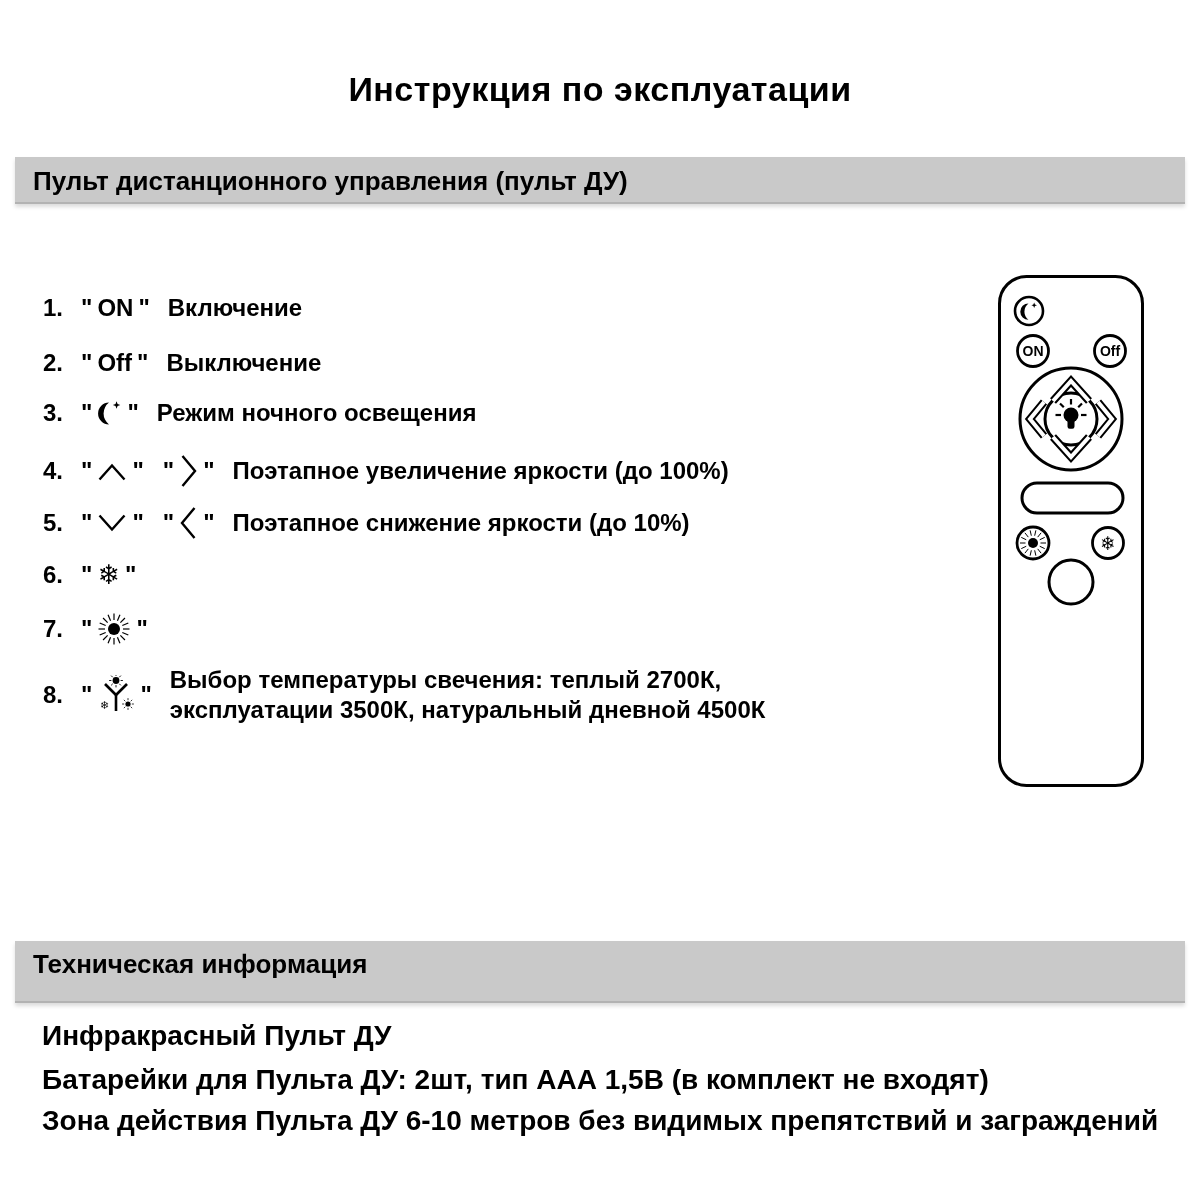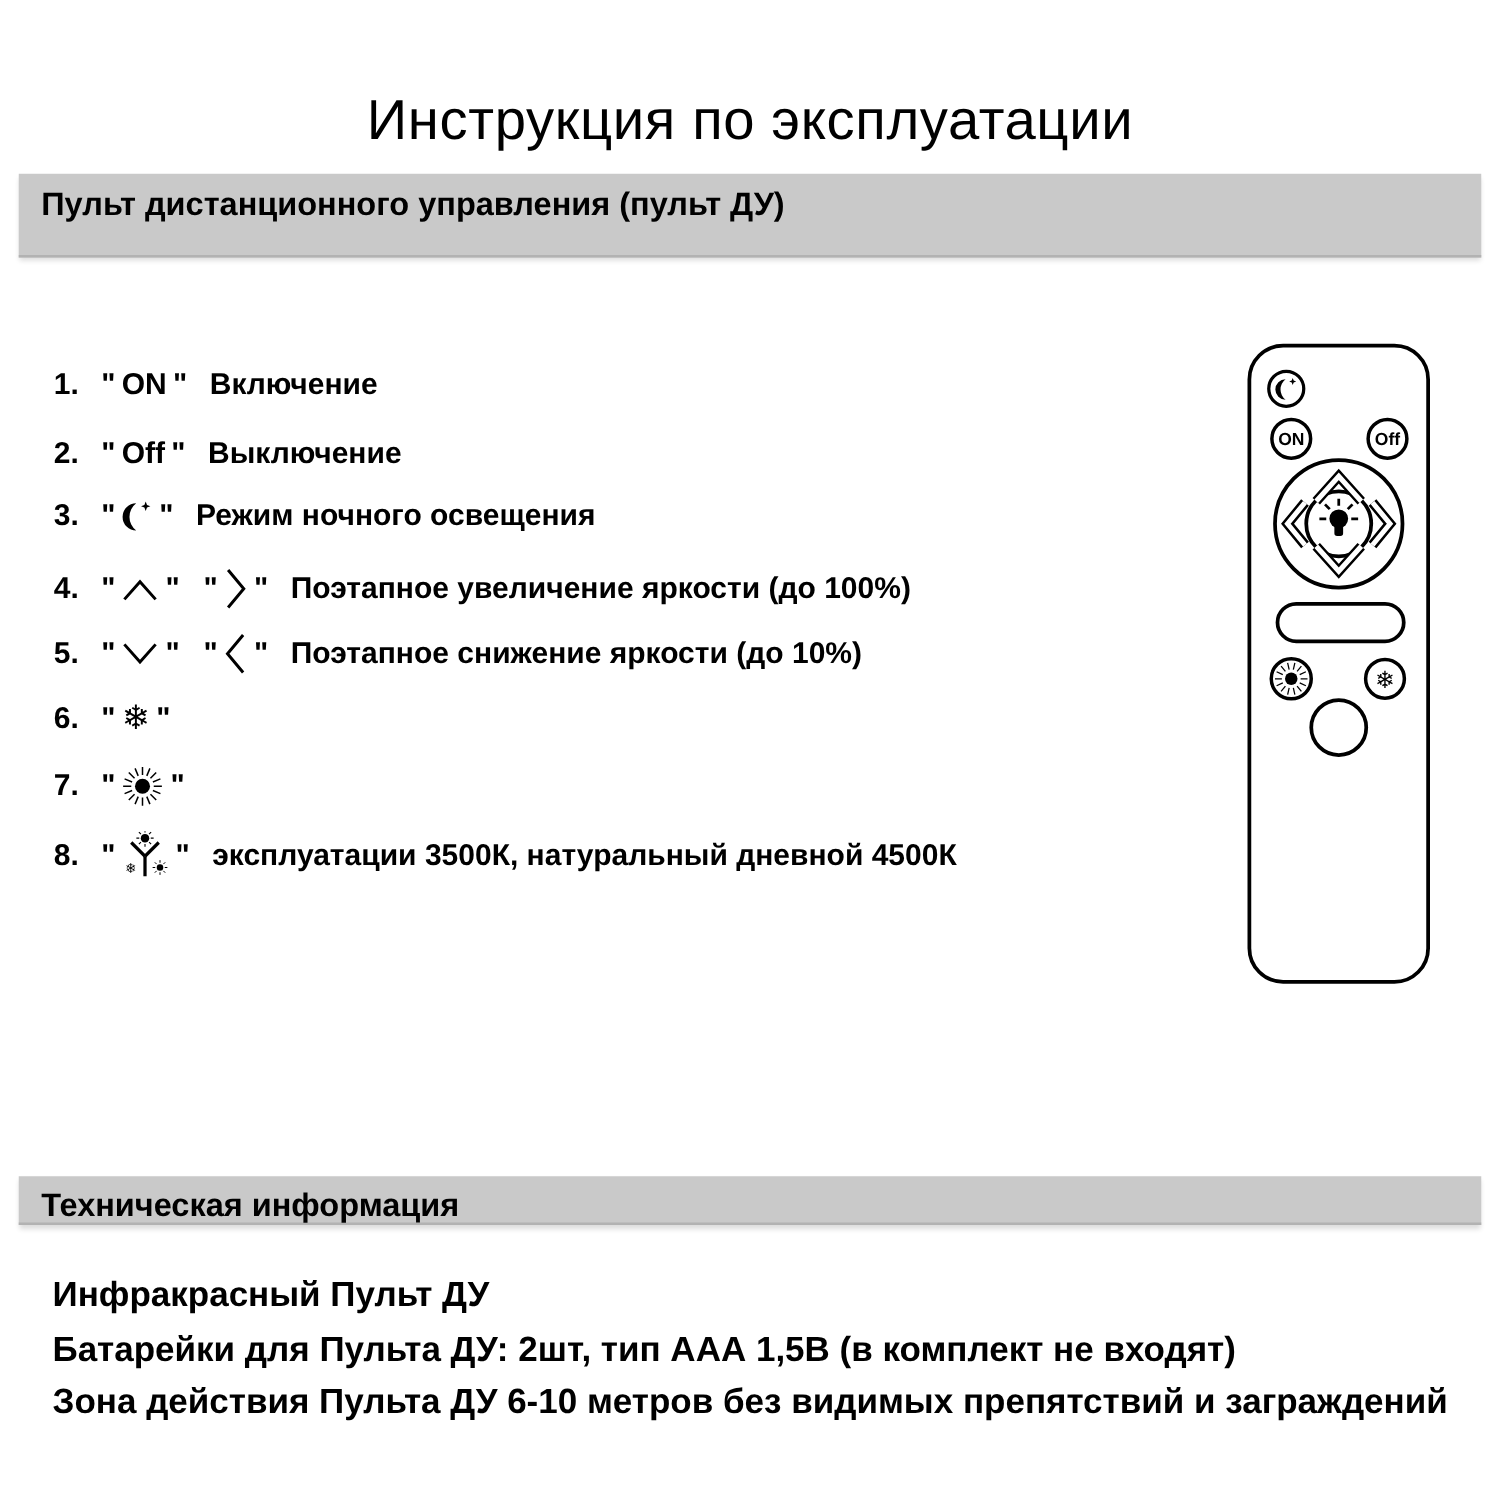--- a/index.html
+++ b/index.html
@@ -2,29 +2,29 @@
 <html><head>
 <meta charset="utf-8">
 <style>
   html,body{margin:0;padding:0;}
   body{
     width:1200px;height:1200px;position:relative;background:#ffffff;
     font-family:"Liberation Sans","DejaVu Sans",sans-serif;color:#000;overflow:hidden;
   }
   .page-title{
     position:absolute;top:70px;left:0;width:1200px;text-align:center;
-    font-size:45px;font-weight:normal;letter-spacing:0.5px;
+    font-size:34px;font-weight:bold;letter-spacing:0.5px;
   }
   .bar{
     position:absolute;left:15px;width:1170px;background:#c9c9c9;
     box-sizing:border-box;padding-left:18px;font-size:26px;font-weight:bold;
     border-bottom:2px solid #b2b2b2;box-shadow:0 3px 4px rgba(0,0,0,.14);
   }
-  .bar1{top:139px;height:67px;line-height:49px;}
-  .bar2{top:941px;height:39px;line-height:46px;}
+  .bar1{top:157px;height:47px;line-height:49px;}
+  .bar2{top:941px;height:62px;line-height:46px;}
   .li{
     position:absolute;left:43px;display:flex;align-items:center;
     font-size:24px;font-weight:bold;white-space:nowrap;line-height:30px;
   }
   .num{width:33px;flex:0 0 auto;}
   .keys{display:inline-flex;align-items:center;margin-right:13px;}
   .key{display:inline-flex;align-items:center;margin-right:9px;}
   .key:last-child{margin-right:0;}
   .q{margin:0 5px;}
   .txt span{display:block;white-space:nowrap;}
@@ -197,20 +197,21 @@
             <line x1="28.31" y1="31.69" x2="26.83" y2="33.17" stroke="#000" stroke-width="0.8"></line>
             <line x1="27.20" y1="29.00" x2="25.10" y2="29.00" stroke="#000" stroke-width="0.8"></line>
             <line x1="28.31" y1="26.31" x2="26.83" y2="24.83" stroke="#000" stroke-width="0.8"></line>
             <line x1="31.00" y1="25.20" x2="31.00" y2="23.10" stroke="#000" stroke-width="0.8"></line>
             <line x1="33.69" y1="26.31" x2="35.17" y2="24.83" stroke="#000" stroke-width="0.8"></line>
           </svg>
           <span class="q">"</span>
         </span>
       </span>
       <span class="txt">
+        <span>Выбор температуры свечения: теплый 2700К,</span>
         <span>эксплуатации 3500К, натуральный дневной 4500К</span>
       </span>
     </div>
   </div>
 
 <svg class="remote" width="155" height="520" viewBox="0 0 155 520">
   <rect x="4.5" y="4.5" width="143" height="509" rx="27" fill="#ffffff" stroke="#000" stroke-width="3"></rect>
 
   <g>
     <circle cx="34" cy="39" r="14" fill="none" stroke="#000" stroke-width="2.6"></circle>

